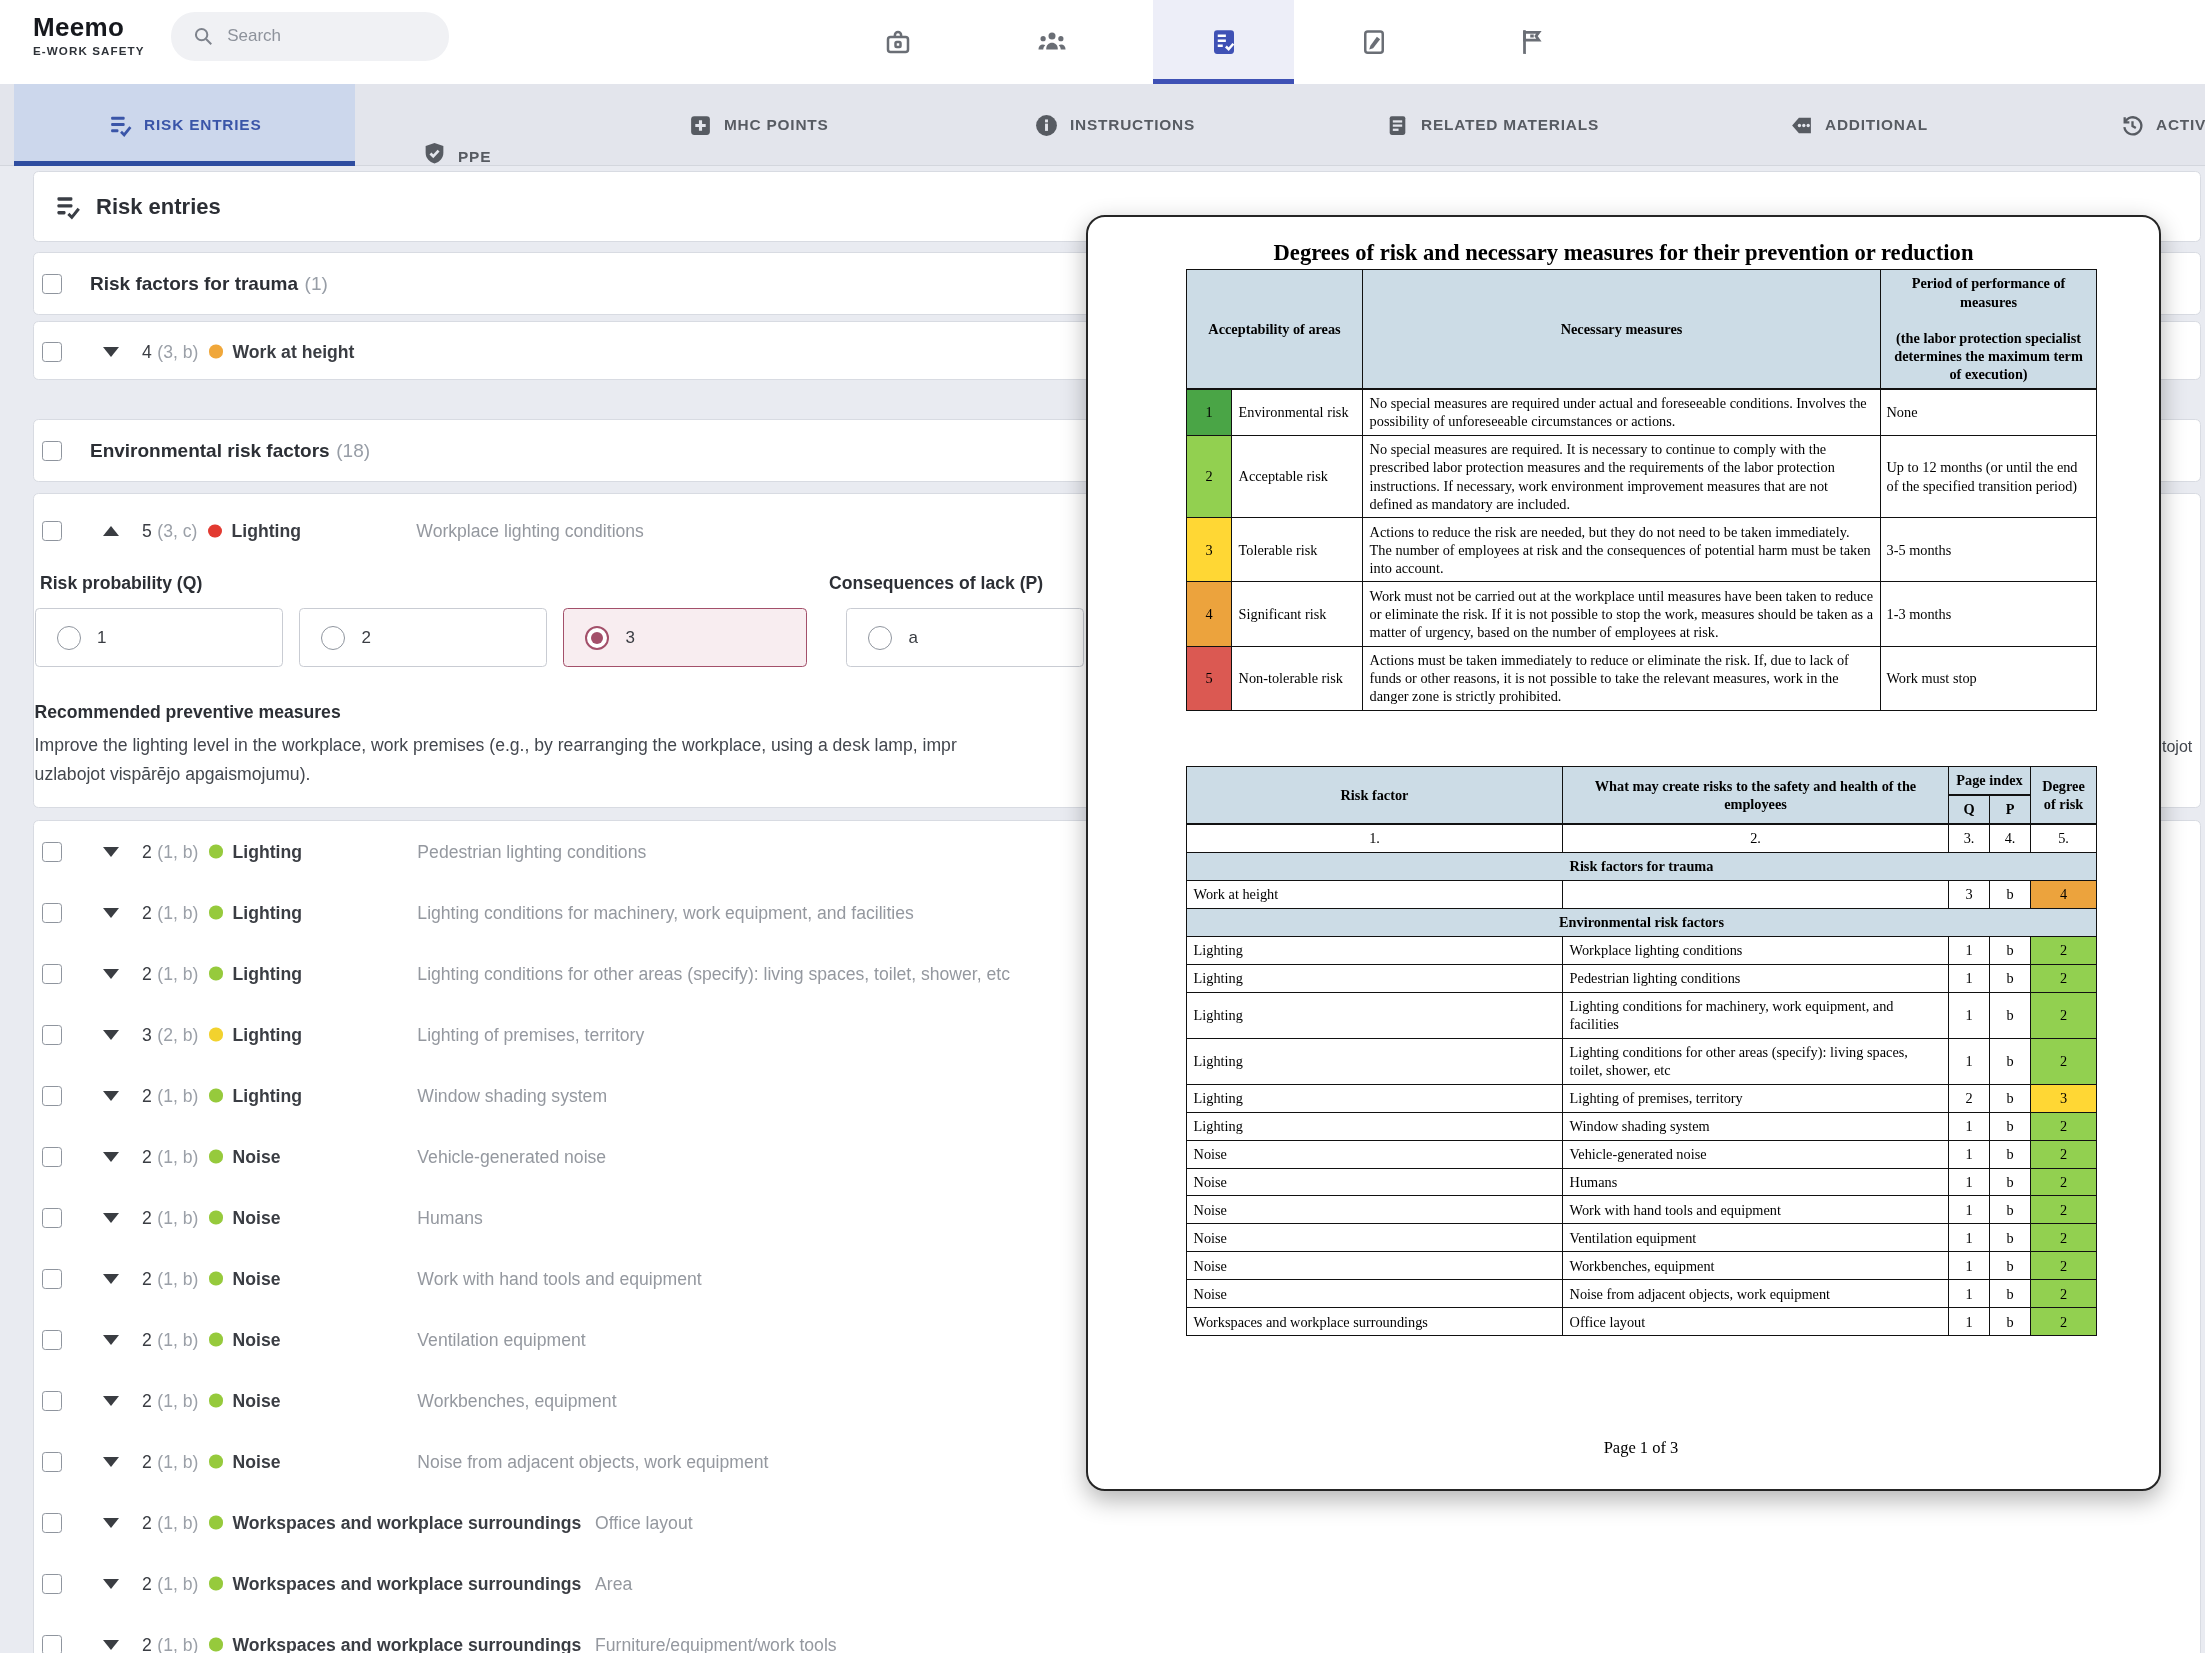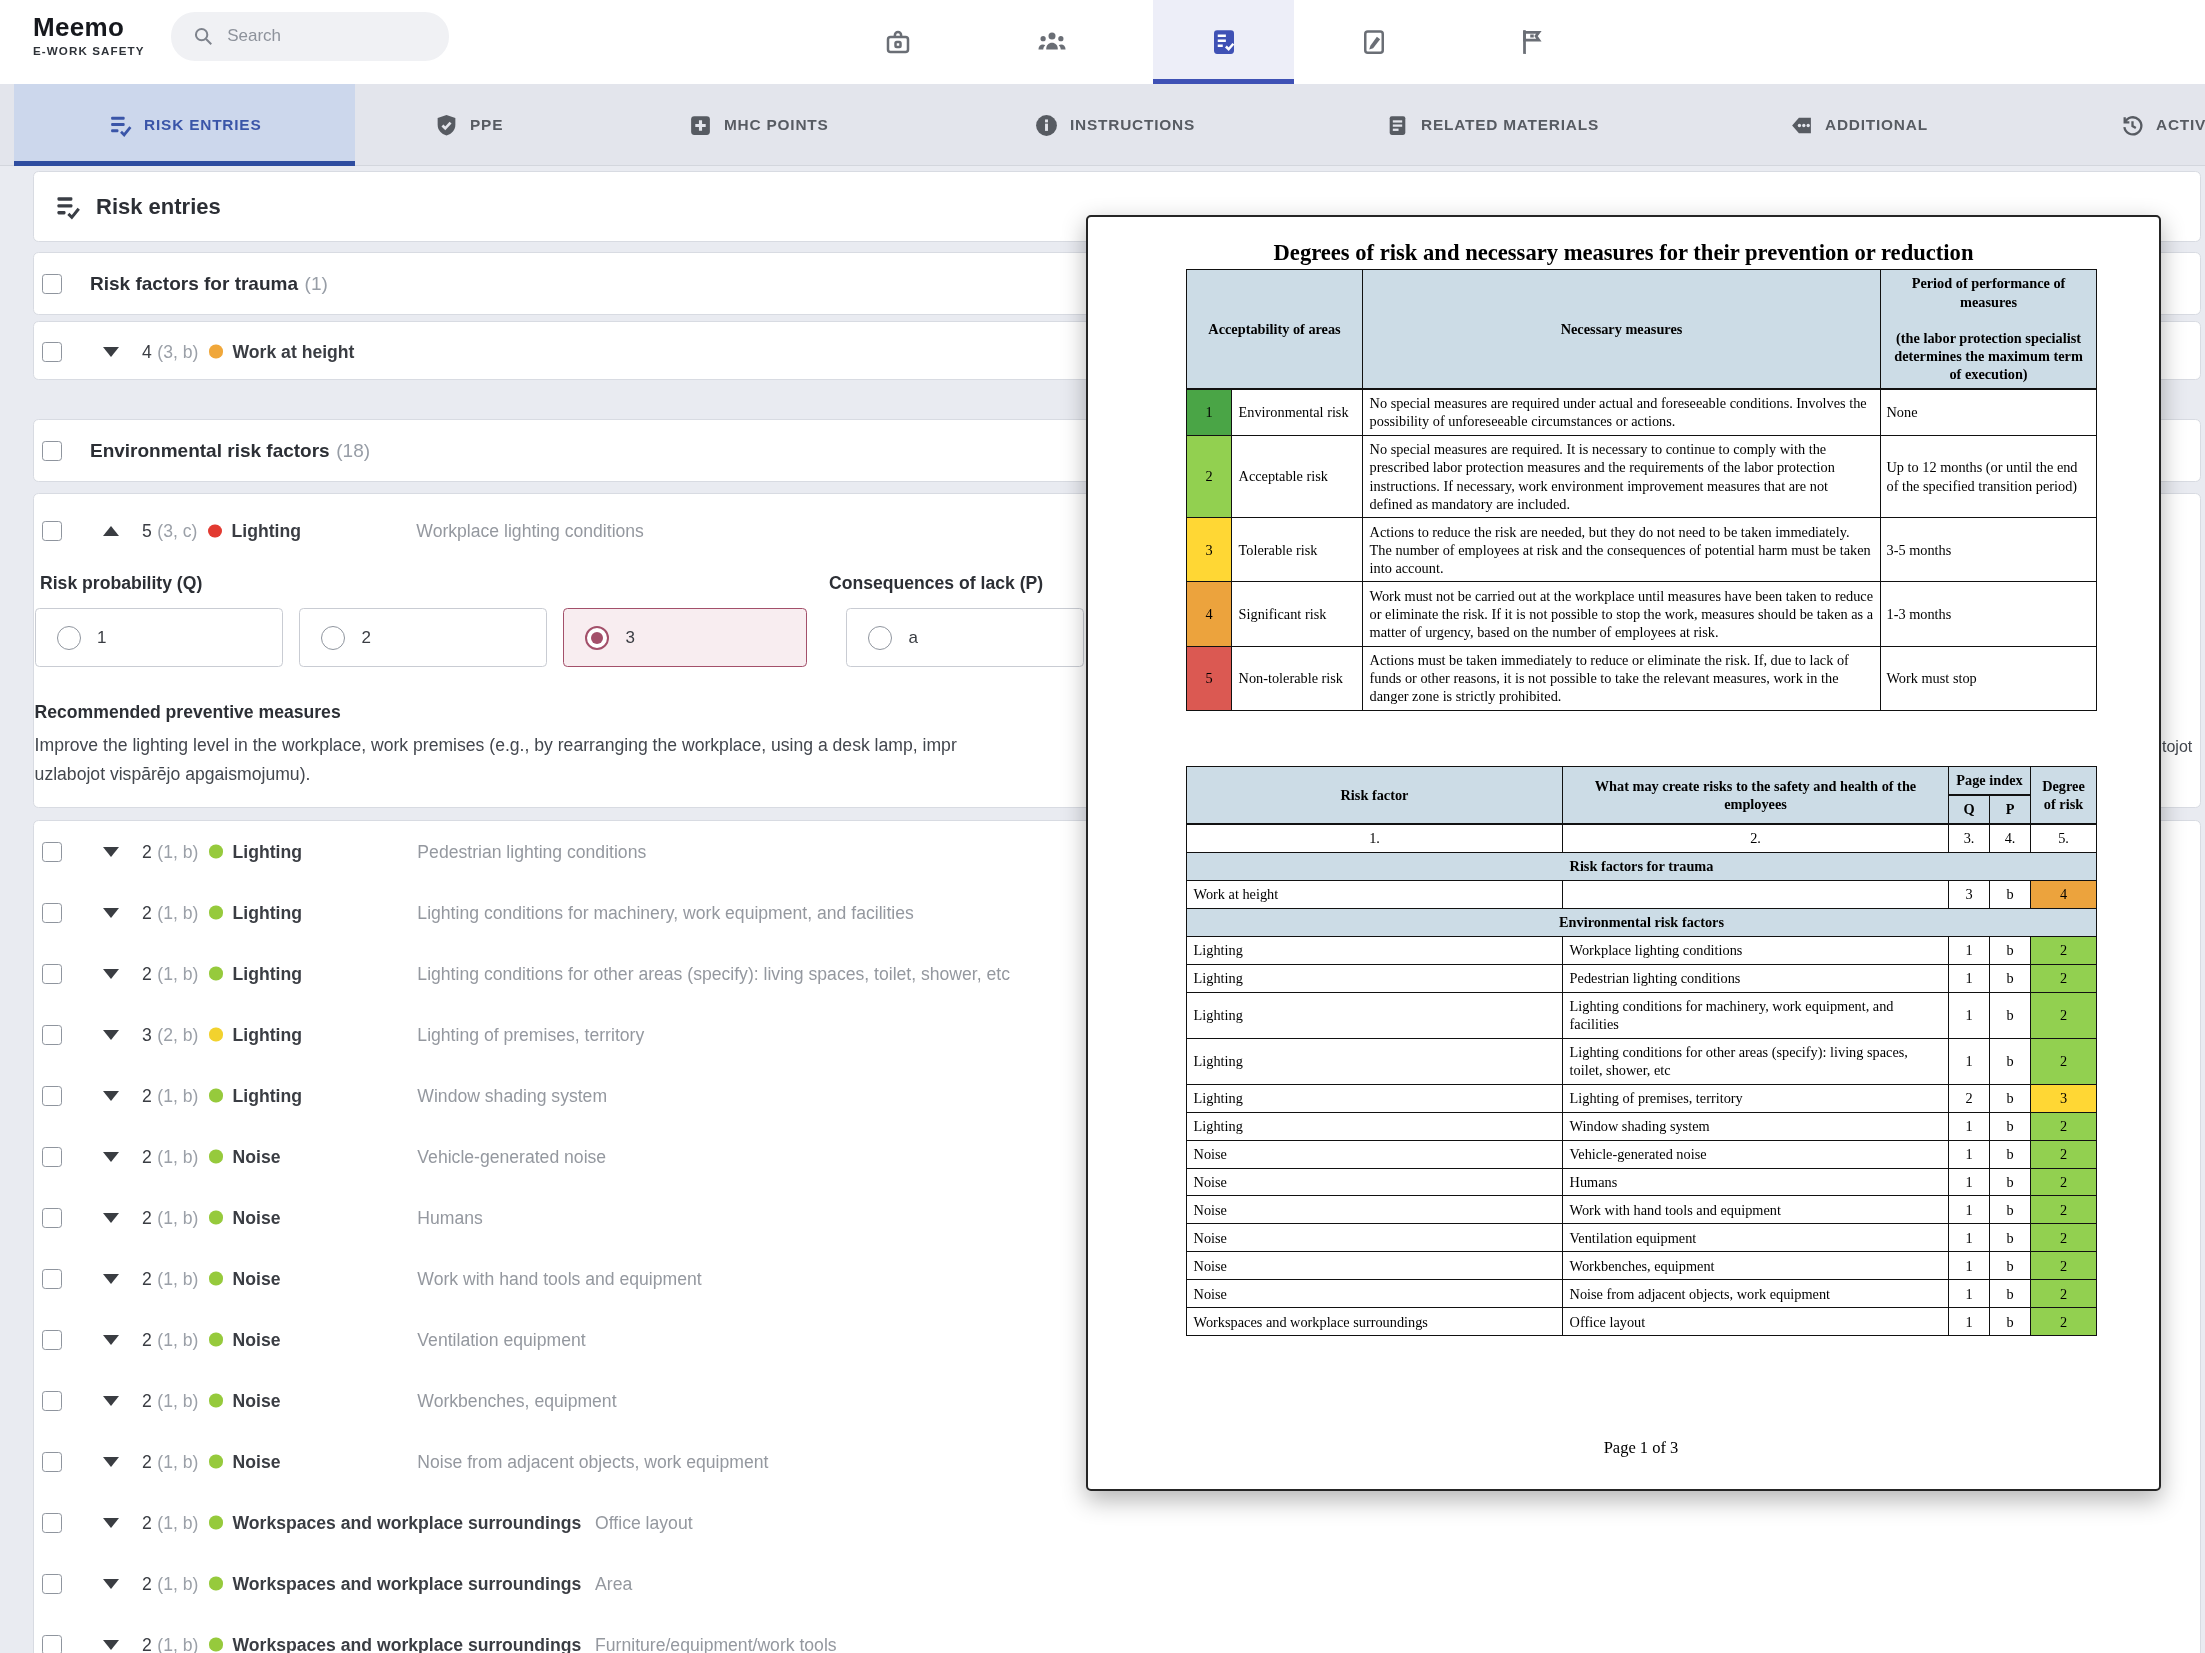--- a/index.html
+++ b/index.html
@@ -65,21 +65,21 @@
       display:flex;align-items:center;justify-content:center;flex:0 0 auto}
   .rbox.sel{border-color:#a3506a;background:#f8edf0}
   .rbox.sel .rc{border:2.2px solid #a3506a}
   .rcdot{width:12px;height:12px;border-radius:50%;background:#a3506a}
   .mtitle{position:absolute;left:0.6px;top:208px;font-size:17.6px;font-weight:bold;color:#2c2f35}
   .mtext{position:absolute;left:0.6px;top:237px;font-size:17.6px;color:#43474e;line-height:29px;width:2161px}
   .frag{position:absolute;left:2162px;top:732px;font-size:16px;color:#43474e;line-height:29px;z-index:1}
 
   
   .modal{position:absolute;left:1086px;top:215px;width:1075px;height:1276px;background:#fff;
-         border:2.2px solid #252525;border-radius:5px;box-shadow:0 8.8px 24px rgba(0,0,0,.30);
+         border:2.2px solid #252525;border-radius:19px;box-shadow:0 8.8px 24px rgba(0,0,0,.30);
          z-index:10;box-sizing:border-box;font-family:"Liberation Serif",serif;color:#000;overflow:hidden}
   .modal-title{position:absolute;top:23px;left:0;width:100%;text-align:center;font-size:22.6px;font-weight:bold}
   table.doc{border-collapse:collapse;table-layout:fixed;font-size:14.3px;line-height:1.27;position:absolute;left:98px;width:910px}
   table.doc th,table.doc td{border:1.1px solid #111;padding:4.4px 6.6px;vertical-align:middle;overflow:hidden}
   table.doc thead th{background:#ccdce6;text-align:center;font-weight:bold;border-bottom:2.2px solid #111}
   #t1{top:52px}
   #t2{top:549px}
   #t1 td.lvl{text-align:center;padding:2.2px}
   #t1 td.period{padding-left:5.5px}
   #t2 td.c{text-align:center}
@@ -166,21 +166,21 @@
           <g fill="currentColor">
             <rect x="3" y="3.5" width="13" height="3" rx="1"></rect>
             <rect x="3" y="9.5" width="13" height="3" rx="1"></rect>
             <rect x="3" y="15.5" width="7" height="3" rx="1"></rect>
           </g>
           <path d="M12.5 18l3 3 6-7.5" stroke="currentColor" stroke-width="2.6" fill="none"></path>
         </svg>
       </span>
       <span class="lbl">RISK ENTRIES</span>
     </div>
-    <div class="tab" style="left: 434px;">
+    <div class="tab" style="left: 422px; align-items: flex-end;">
       <span style="display: flex; width: 25px; height: 25px;">
         <svg viewBox="0 0 24 24" width="100%" height="100%">
           <path fill="currentColor" d="M12 1.8l8.5 3v6.4c0 5-3.4 8.7-8.5 10.4C6.9 19.9 3.5 16.2 3.5 11.2V4.8z"></path>
           <path d="M8.1 12l2.7 2.7 5.1-5.4" stroke="#e3e5ec" stroke-width="2.6" fill="none"></path>
         </svg>
       </span>
       <span class="lbl">PPE</span>
     </div>
     <div class="tab" style="left: 688px;">
       <span style="display: flex; width: 25px; height: 25px;">

